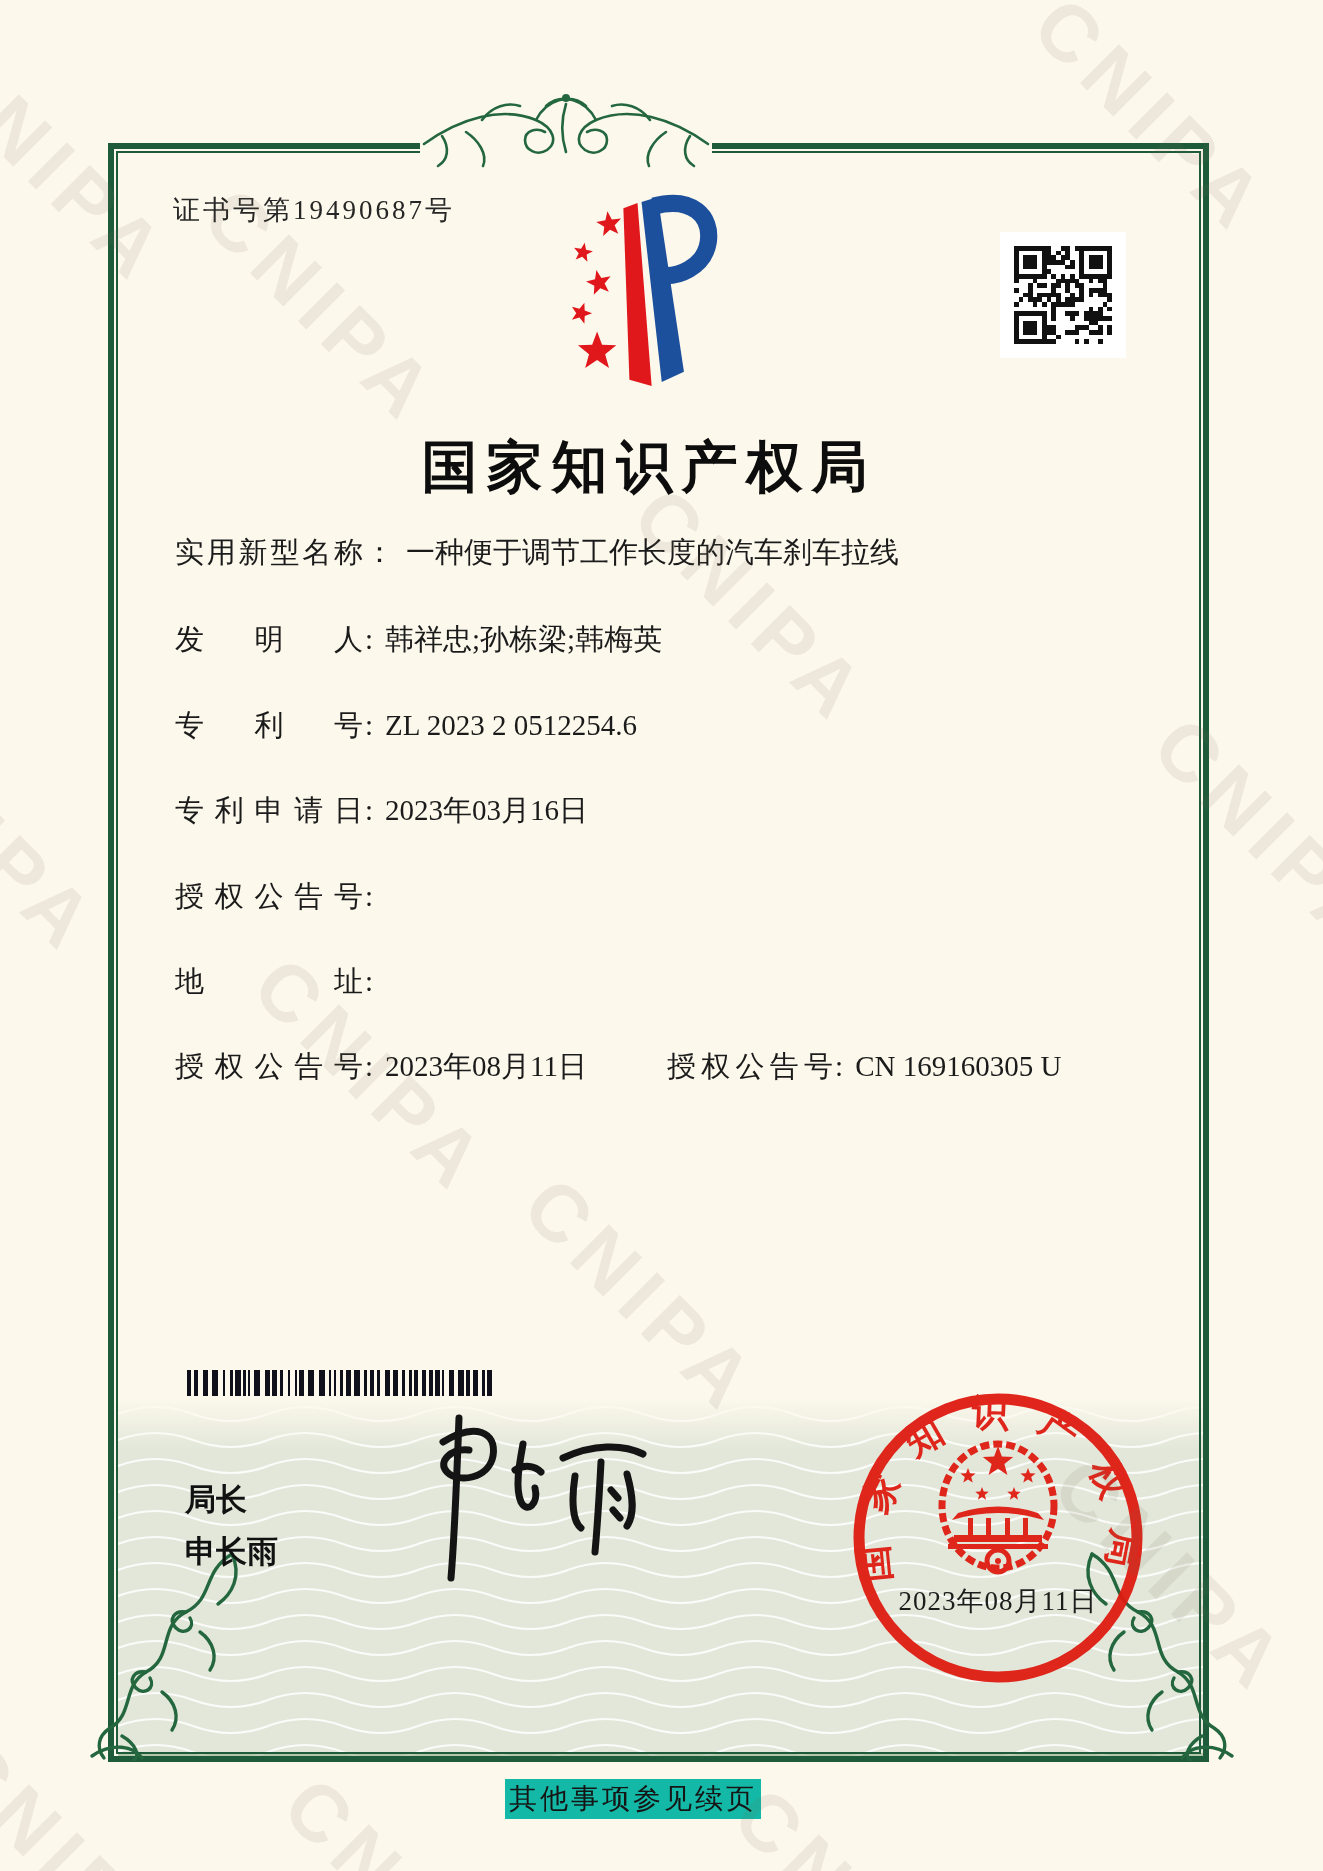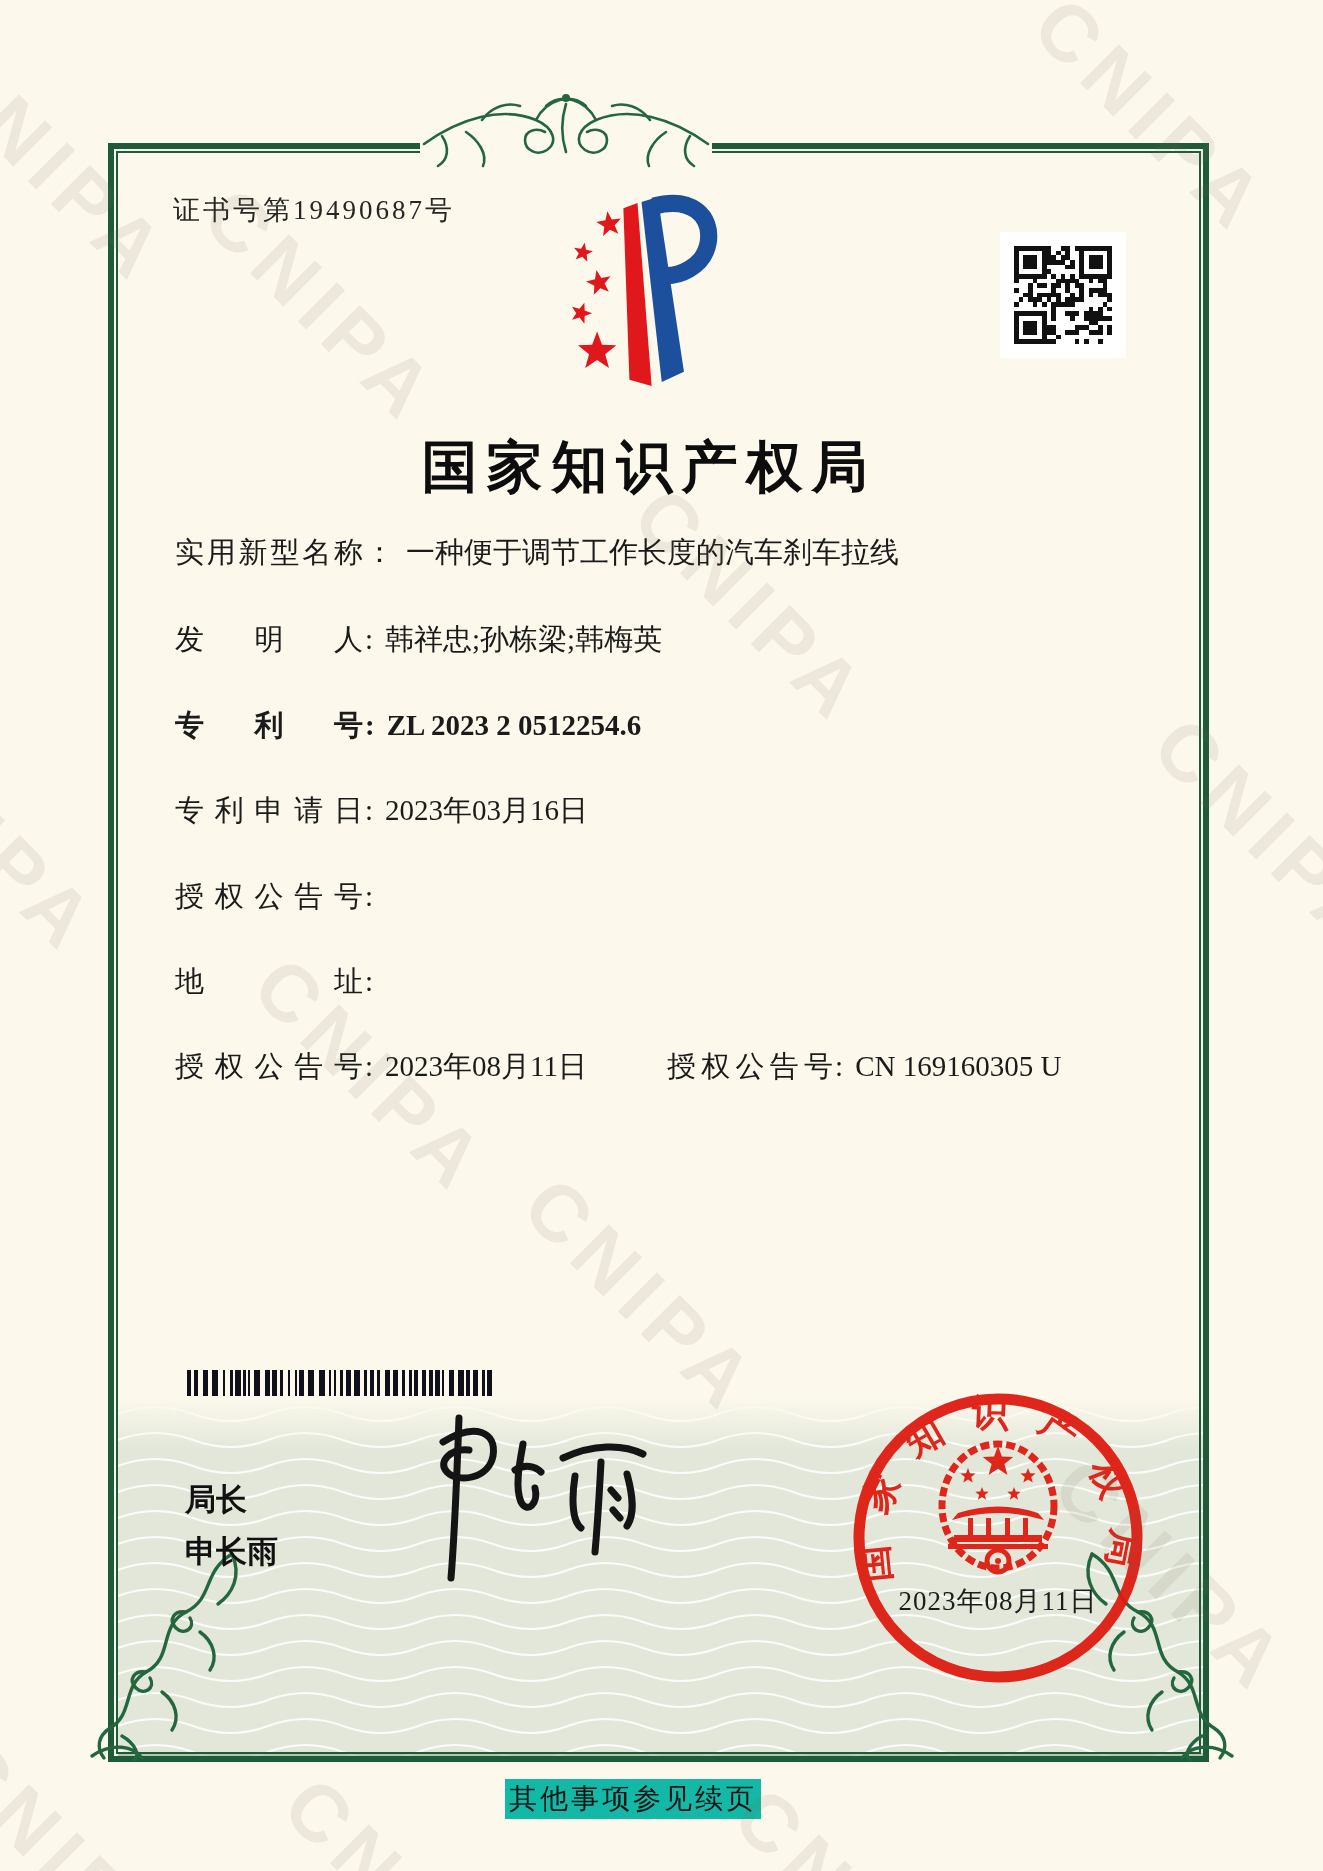--- a/index.html
+++ b/index.html
@@ -369,21 +369,21 @@
   <div class="field-row" style="top:533px;">
     <span class="field-label">实用新型名称</span>
       <span class="field-colon">：</span>
       <span>一种便于调节工作长度的汽车刹车拉线</span>
   </div>
   <div class="field-row" style="top:620px;">
     <span class="field-label">发明人</span>
       <span class="field-colon">:</span>
       <span>韩祥忠;孙栋梁;韩梅英</span>
   </div>
-  <div class="field-row" style="top:706px;font-weight:bold;">
+  <div class="field-row" style="top:706px;">
     <span class="field-label">专利号</span>
       <span class="field-colon">:</span>
       <span>ZL 2023 2 0512254.6</span>
   </div>
   <div class="field-row" style="top:791px;">
     <span class="field-label">专利申请日</span>
       <span class="field-colon">:</span>
       <span>2023年03月16日</span>
   </div>
   <div class="field-row" style="top:877px;">

